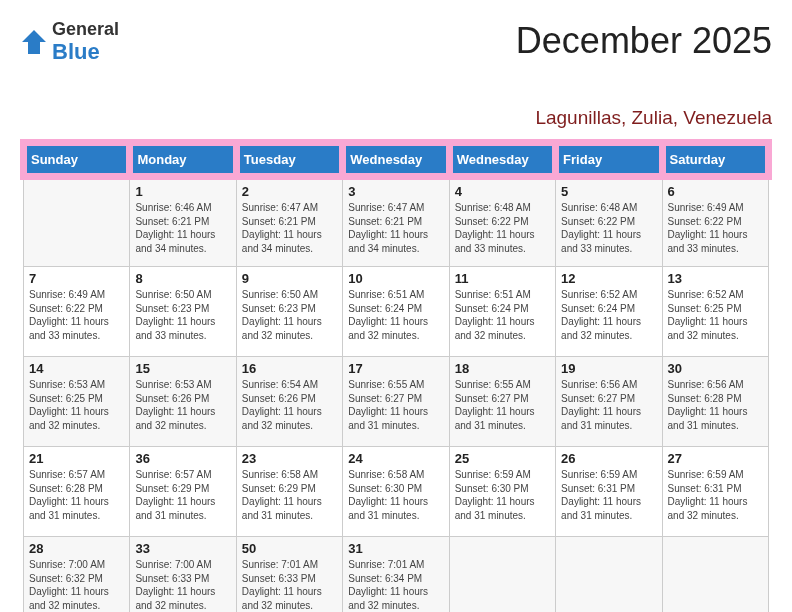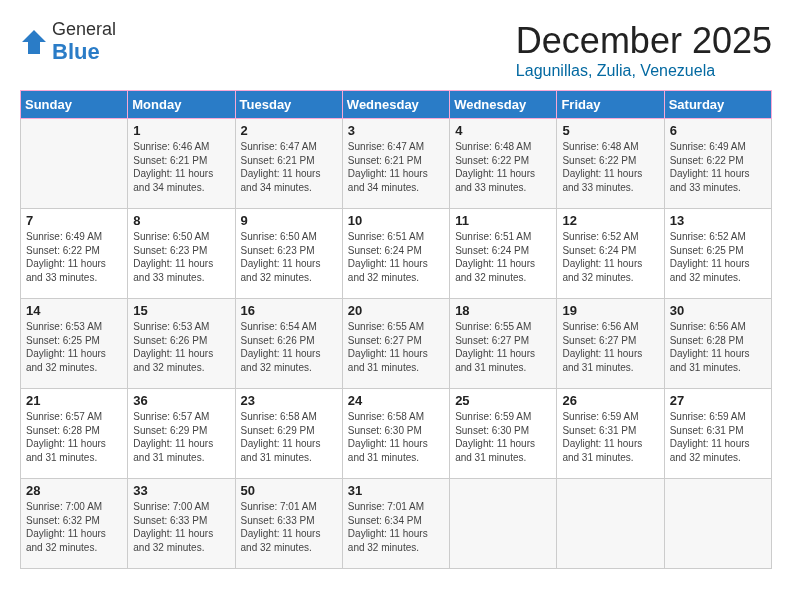--- a/index.html
+++ b/index.html
@@ -20,57 +20,58 @@
       display: flex;
       align-items: center;
     }
     .logo-text {
       display: flex;
       flex-direction: column;
       line-height: 1.1;
     }
     .logo-general {
       font-size: 18px;
-      font-weight: normal;
+      font-weight: bold;
       color: #333;
     }
     .logo-blue {
       font-size: 22px;
       font-weight: bold;
       color: #2a7cc7;
     }
     .logo-icon {
       width: 28px;
       height: 28px;
       margin-right: 4px;
     }
     .title-area {
-      text-align: left;
+      text-align: right;
     }
     .month-title {
       font-size: 36px;
       font-weight: normal;
       color: #222;
     }
     .location {
-      font-size: 16px;
-      color: #0369a1;
+      font-size: 19px;
+      color: #7f1d1d;
+      margin-top: 45px;
     }
     table {
       width: 100%;
       border-collapse: collapse;
     }
     thead th {
       background-color: #2a7cc7;
       color: #fff;
       font-size: 13px;
       font-weight: bold;
       padding: 6px 4px;
       text-align: left;
-      border: 1px solid #f9a8d4;
+      border: 7px solid #f9a8d4;
     }
     tbody td {
       vertical-align: top;
       border: 1px solid #ccc;
       padding: 4px 5px;
       width: 14.28%;
       min-height: 80px;
       height: 90px;
     }
     .day-number {
@@ -191,21 +192,21 @@
         </td>
         <td>
           <span class="day-number">15</span>
           <div class="day-info">Sunrise: 6:53 AM<br>Sunset: 6:26 PM<br>Daylight: 11 hours and 32 minutes.</div>
         </td>
         <td>
           <span class="day-number">16</span>
           <div class="day-info">Sunrise: 6:54 AM<br>Sunset: 6:26 PM<br>Daylight: 11 hours and 32 minutes.</div>
         </td>
         <td>
-          <span class="day-number">20</span>
+          <span class="day-number">17</span>
           <div class="day-info">Sunrise: 6:55 AM<br>Sunset: 6:27 PM<br>Daylight: 11 hours and 31 minutes.</div>
         </td>
         <td>
           <span class="day-number">18</span>
           <div class="day-info">Sunrise: 6:55 AM<br>Sunset: 6:27 PM<br>Daylight: 11 hours and 31 minutes.</div>
         </td>
         <td>
           <span class="day-number">19</span>
           <div class="day-info">Sunrise: 6:56 AM<br>Sunset: 6:27 PM<br>Daylight: 11 hours and 31 minutes.</div>
         </td>

